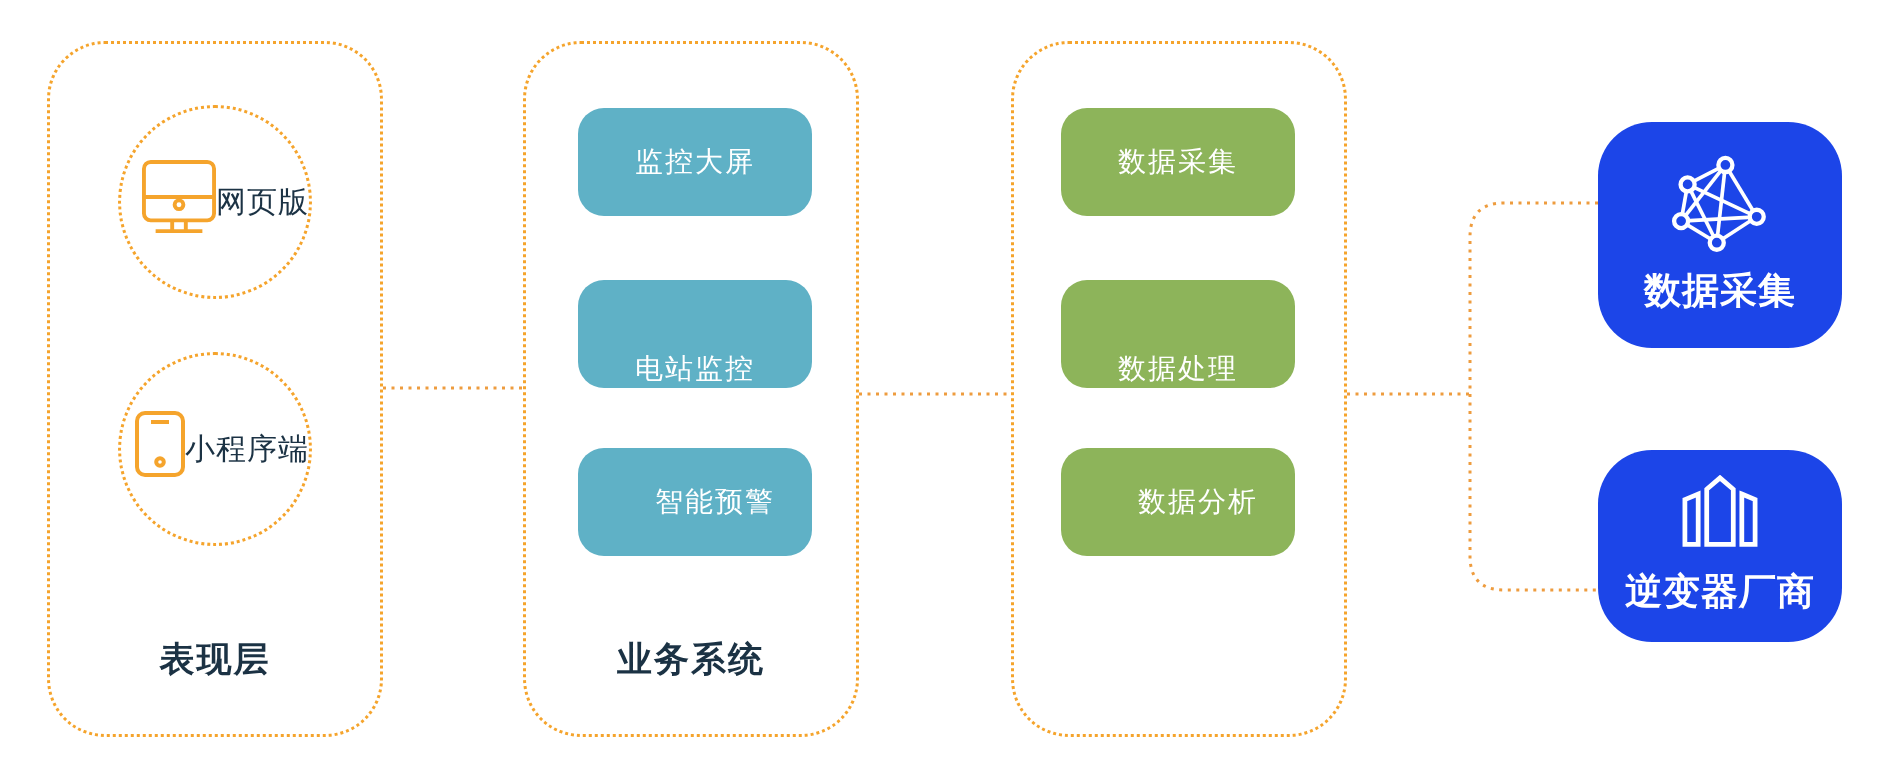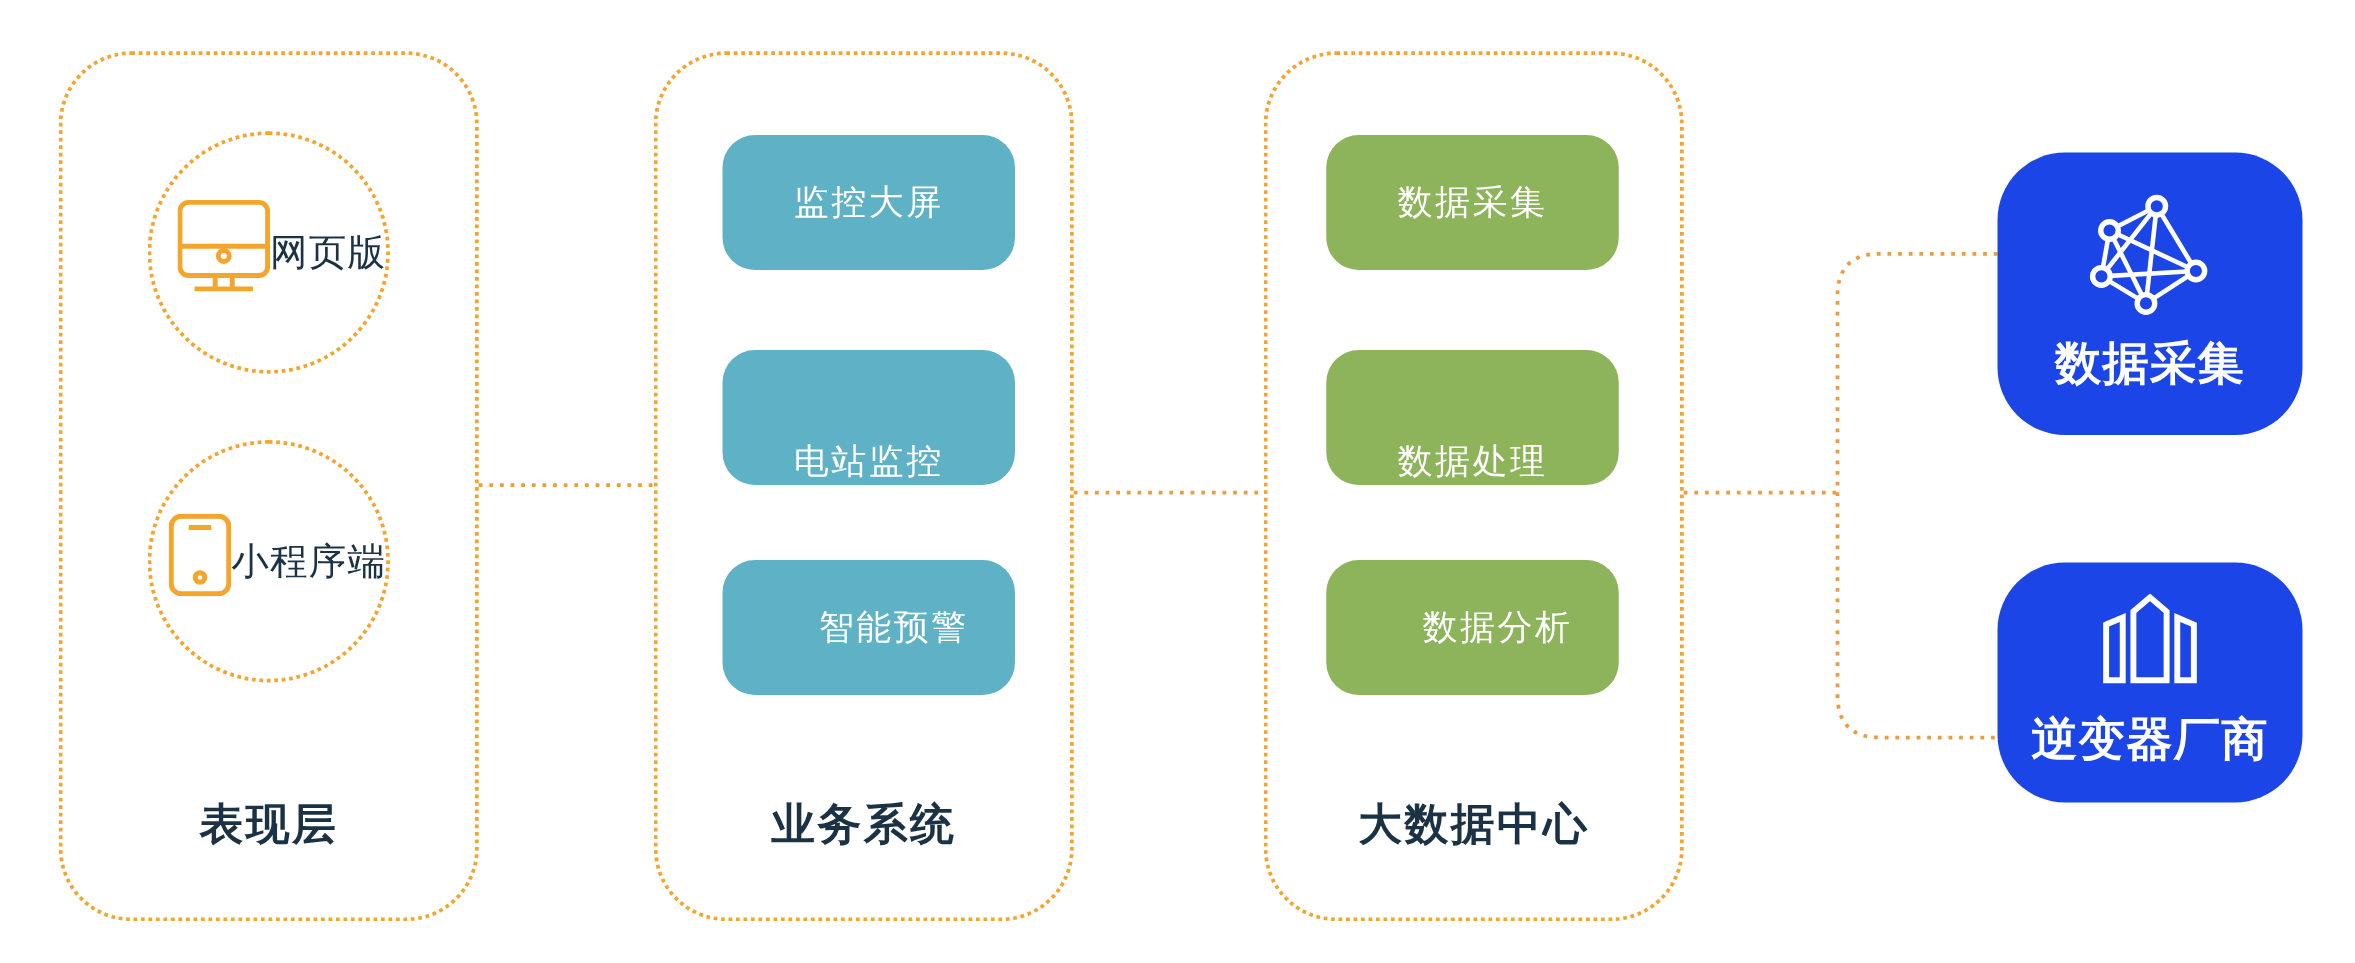--- a/index.html
+++ b/index.html
@@ -128,21 +128,20 @@
   <section class="layer layer-bigdata">
     <div class="chip row1">
       <span>数据采集</span>
     </div>
     <div class="chip row2">
       <span>数据处理</span>
     </div>
     <div class="chip row3">
       <span>数据分析</span>
     </div>
-    <h2 class="layer-title">大数据中心</h2>
   </section>
 
   <div class="platform-card iot">
     <svg class="p-icon" width="108" height="104" viewBox="0 0 100 96" fill="none" stroke="#FFFFFF" stroke-width="3.4">
       <g>
         <line x1="55" y1="10" x2="20" y2="28"></line>
         <line x1="55" y1="10" x2="14" y2="62"></line>
         <line x1="55" y1="10" x2="47" y2="82"></line>
         <line x1="55" y1="10" x2="84" y2="58"></line>
         <line x1="20" y1="28" x2="14" y2="62"></line>

